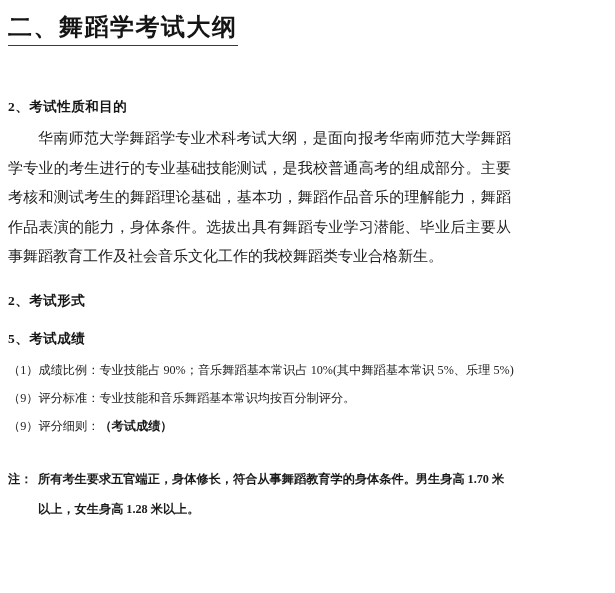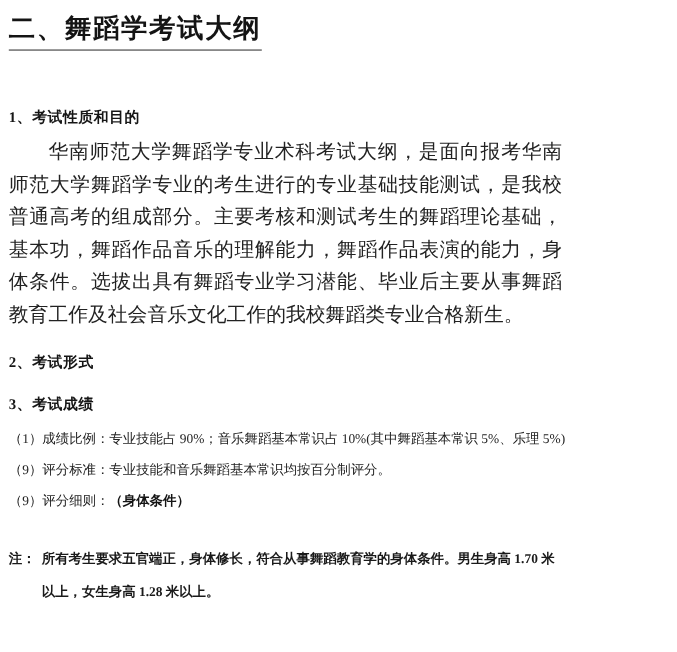--- a/index.html
+++ b/index.html
@@ -42,21 +42,21 @@
     line-height: 18px;
     font-weight: 700;
     color: #161616;
     letter-spacing: 0.5px;
   }
   .sec-heading.first { margin-top: 52px; }
   .sec-heading.later { margin-top: 20px; }
 
   .body-para {
     margin-top: 8px;
-    font-size: 18px;
+    font-size: 15px;
     line-height: 29.5px;
     text-align: justify;
     text-indent: 2em;
     color: #222222;
   }
 
   .items { margin-top: 4px; }
   .items.gap { margin-top: 8px; }
   .item {
     font-size: 12.2px;
@@ -78,34 +78,34 @@
   .note-text { flex: 1; }
 </style>
 </head>
 <body>
 
 <div class="page">
 
   <h1 class="main-title">二、舞蹈学考试大纲</h1>
 
 
-  <div class="sec-heading first">1、考试性质和目的</div>
+  <div class="sec-heading first">2、考试性质和目的</div>
 
   <p class="body-para">华南师范大学舞蹈学专业术科考试大纲，是面向报考华南师范大学舞蹈学专业的考生进行的专业基础技能测试，是我校普通高考的组成部分。主要考核和测试考生的舞蹈理论基础，基本功，舞蹈作品音乐的理解能力，舞蹈作品表演的能力，身体条件。选拔出具有舞蹈专业学习潜能、毕业后主要从事舞蹈教育工作及社会音乐文化工作的我校舞蹈类专业合格新生。</p>
 
   <div class="sec-heading later">2、考试形式</div>
 
 
-  <div class="sec-heading later">3、考试成绩</div>
+  <div class="sec-heading later">5、考试成绩</div>
 
   <div class="items gap">
     <div class="item">（1）成绩比例：专业技能占 90%；音乐舞蹈基本常识占 10%(其中舞蹈基本常识 5%、乐理 5%)</div>
     <div class="item">（9）评分标准：专业技能和音乐舞蹈基本常识均按百分制评分。</div>
     <div class="item">
-      <span>（9）评分细则：</span><span class="appendix-bold">（身体条件）</span>
+      <span>（9）评分细则：</span><span class="appendix-bold">（考试成绩）</span>
     </div>
   </div>
 
   <div class="note">
     <div class="note-label">注：</div>
     <div class="note-text">所有考生要求五官端正，身体修长，符合从事舞蹈教育学的身体条件。男生身高 1.70 米以上，女生身高 1.28 米以上。</div>
   </div>
 
 </div>
 

